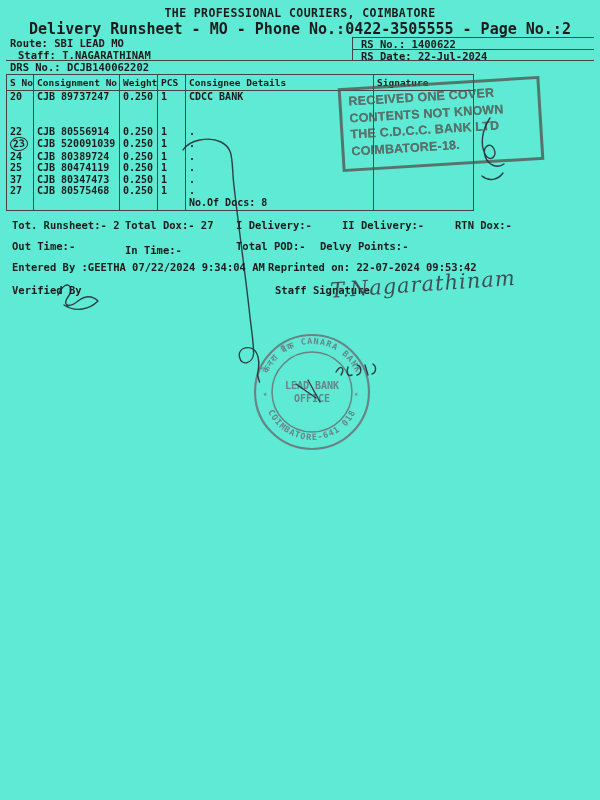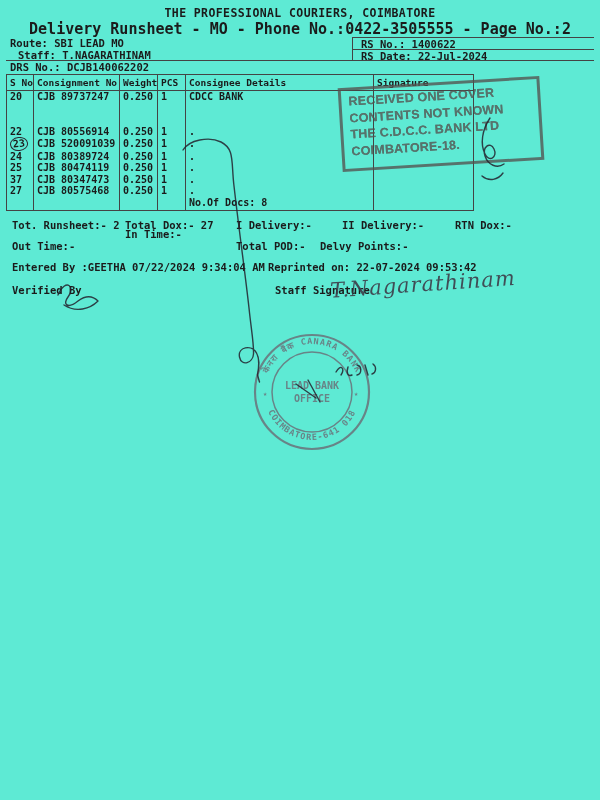--- a/index.html
+++ b/index.html
@@ -173,21 +173,21 @@
       </tbody>
   </table>
 
   <div class="abs sum" style="top:219px;left:12px">Tot. Runsheet:- 2</div>
   <div class="abs sum" style="top:219px;left:125px">Total Dox:- 27</div>
   <div class="abs sum" style="top:219px;left:236px">I Delivery:-</div>
   <div class="abs sum" style="top:219px;left:342px">II Delivery:-</div>
   <div class="abs sum" style="top:219px;left:455px">RTN Dox:-</div>
 
   <div class="abs sum" style="top:240px;left:12px">Out Time:-</div>
-  <div class="abs sum" style="top:228px;left:125px">In Time:-</div>
+  <div class="abs sum" style="top:244px;left:125px">In Time:-</div>
   <div class="abs sum" style="top:240px;left:236px">Total POD:-</div>
   <div class="abs sum" style="top:240px;left:320px">Delvy Points:-</div>
 
   <div class="abs sum" style="top:261px;left:12px">Entered By :GEETHA 07/22/2024 9:34:04 AM</div>
   <div class="abs sum" style="top:261px;left:268px">Reprinted on: 22-07-2024 09:53:42</div>
 
   <div class="abs sum" style="top:284px;left:12px">Verified By</div>
   <div class="abs sum" style="top:284px;left:275px">Staff Signature</div>
 
   <div class="abs handsign">T.Nagarathinam</div>

